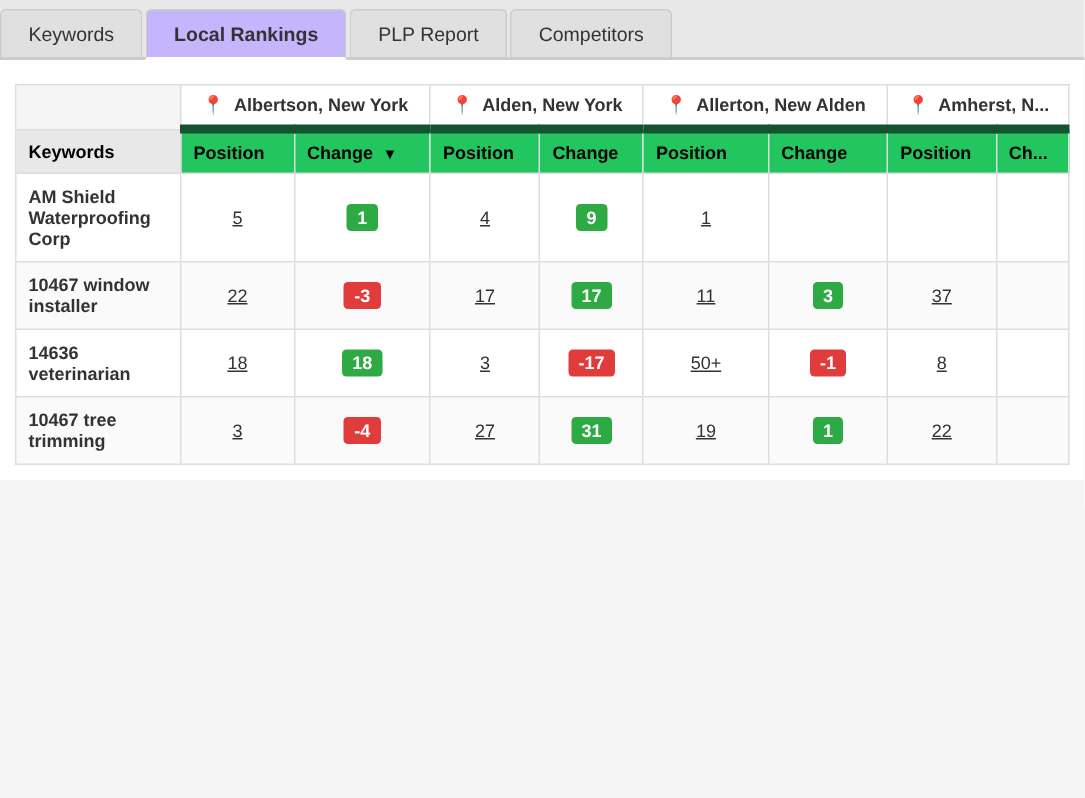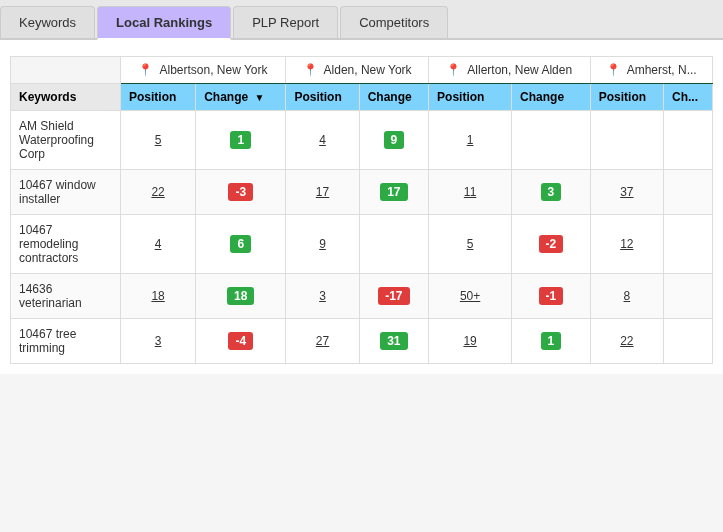--- a/index.html
+++ b/index.html
@@ -39,34 +39,34 @@
 
     table {
       border-collapse: collapse;
       width: 100%;
       font-size: 12px;
     }
 
     .location-header {
       text-align: center;
       padding: 6px 8px;
-      font-weight: normal;
-      font-size: 12px;
-      color: #333;
-      border-bottom: 1px solid #14532d;
+      font-weight: bold;
+      font-size: 12px;
+      color: #333;
+      border-bottom: 6px solid #14532d;
       white-space: nowrap;
     }
 
     .location-pin {
       color: #cc2222;
       margin-right: 3px;
     }
 
     th.col-header {
-      background: #7dd3fc;
+      background: #22c55e;
       border: 1px solid #ddd;
       padding: 6px 8px;
       text-align: left;
       font-weight: bold;
       white-space: nowrap;
       font-size: 12px;
     }
 
     th.col-header.keyword-col {
       width: 110px;
@@ -79,20 +79,21 @@
       vertical-align: middle;
       text-align: center;
     }
 
     td.keyword-cell {
       text-align: left;
       vertical-align: top;
       padding: 8px;
       font-size: 12px;
       color: #333;
+      font-weight: bold;
     }
 
     .position-val {
       text-decoration: underline;
       color: #333;
       font-size: 12px;
     }
 
     .change-badge {
       display: inline-block;
@@ -185,31 +186,20 @@
           <td><span class="position-val">22</span></td>
           <td><span class="change-badge change-neg">-3</span></td>
           <td><span class="position-val">17</span></td>
           <td><span class="change-badge change-pos">17</span></td>
           <td><span class="position-val">11</span></td>
           <td><span class="change-badge change-pos">3</span></td>
           <td><span class="position-val">37</span></td>
           <td></td>
         </tr>
         <tr>
-          <td class="keyword-cell">10467 remodeling contractors</td>
-          <td><span class="position-val">4</span></td>
-          <td><span class="change-badge change-pos">6</span></td>
-          <td><span class="position-val">9</span></td>
-          <td></td>
-          <td><span class="position-val">5</span></td>
-          <td><span class="change-badge change-neg">-2</span></td>
-          <td><span class="position-val">12</span></td>
-          <td></td>
-        </tr>
-        <tr>
           <td class="keyword-cell">14636 veterinarian</td>
           <td><span class="position-val">18</span></td>
           <td><span class="change-badge change-pos">18</span></td>
           <td><span class="position-val">3</span></td>
           <td><span class="change-badge change-neg">-17</span></td>
           <td><span class="position-val">50+</span></td>
           <td><span class="change-badge change-neg">-1</span></td>
           <td><span class="position-val">8</span></td>
           <td></td>
         </tr>

